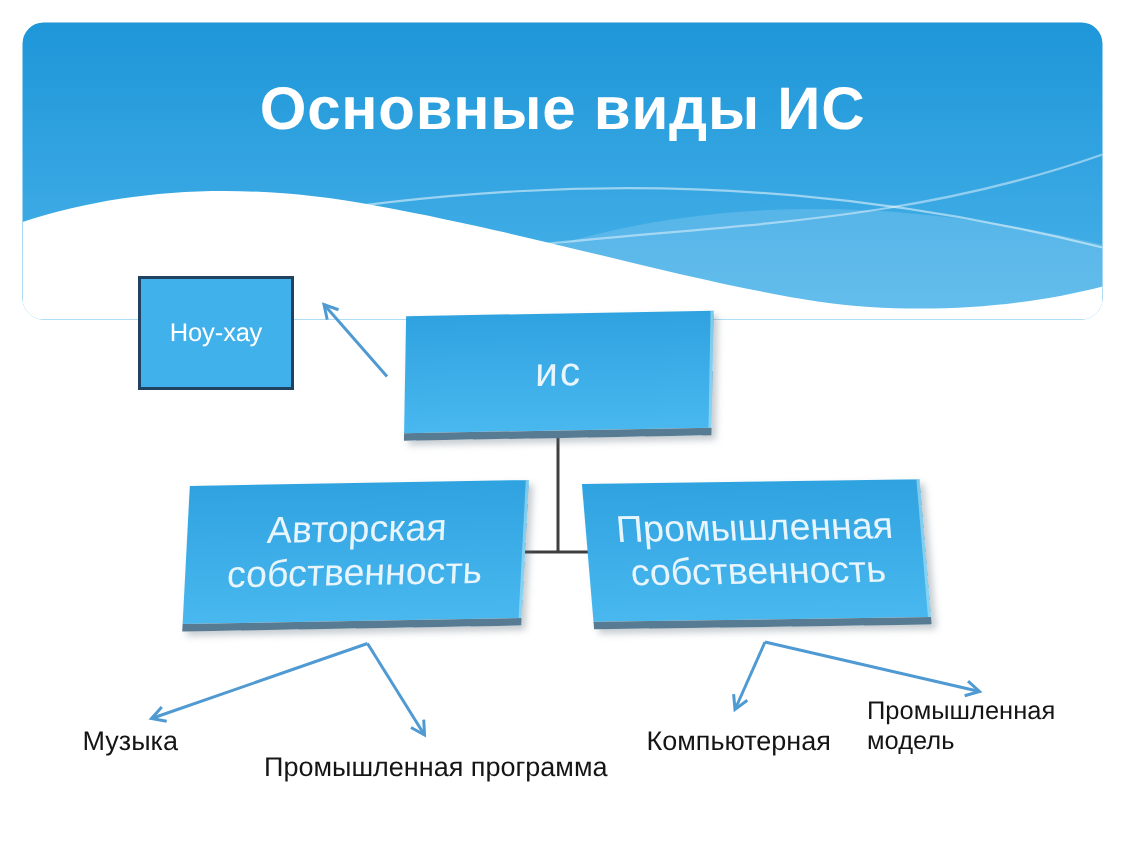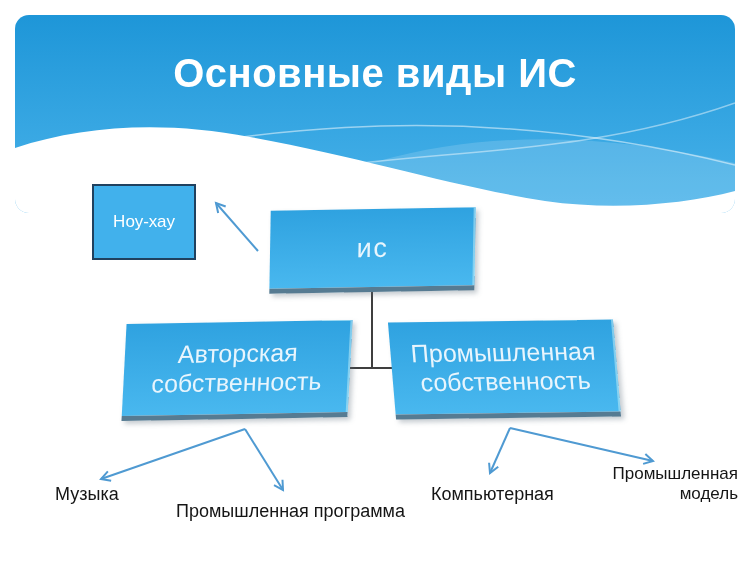--- a/index.html
+++ b/index.html
@@ -41,21 +41,21 @@
     position:absolute;z-index:2;left:92px;top:156px;width:100px;height:72px;
     background:#41b1ec;border:2px solid #20415f;
     display:flex;align-items:center;justify-content:center;
     color:#ffffff;font-size:17px;margin-top:28px;
   }
   
   .leaf{position:absolute;z-index:2;color:#151515;font-size:18px;}
   .leaf-music{left:55px;top:484px;text-align:center;}
   .leaf-program{left:176px;top:501px;}
   .leaf-invention{left:431px;top:484px;}
-  .leaf-model{left:578px;top:464px;width:160px;text-align:right;line-height:1.15;font-size:17px;}
+  .leaf-model{left:578px;top:464px;width:160px;text-align:left;line-height:1.15;font-size:17px;}
 </style>
 </head>
 <body>
 
 <div class="header">
   <svg class="wave" viewBox="0 0 720 198" preserveAspectRatio="none">
 
     <path d="M240,198 C380,118 540,106 720,148 L720,198 Z" fill="rgba(255,255,255,0.15)"></path>
 
     <path d="M0,162 C210,118 430,78 720,150" fill="none" stroke="rgba(255,255,255,0.5)" stroke-width="1.5"></path>

